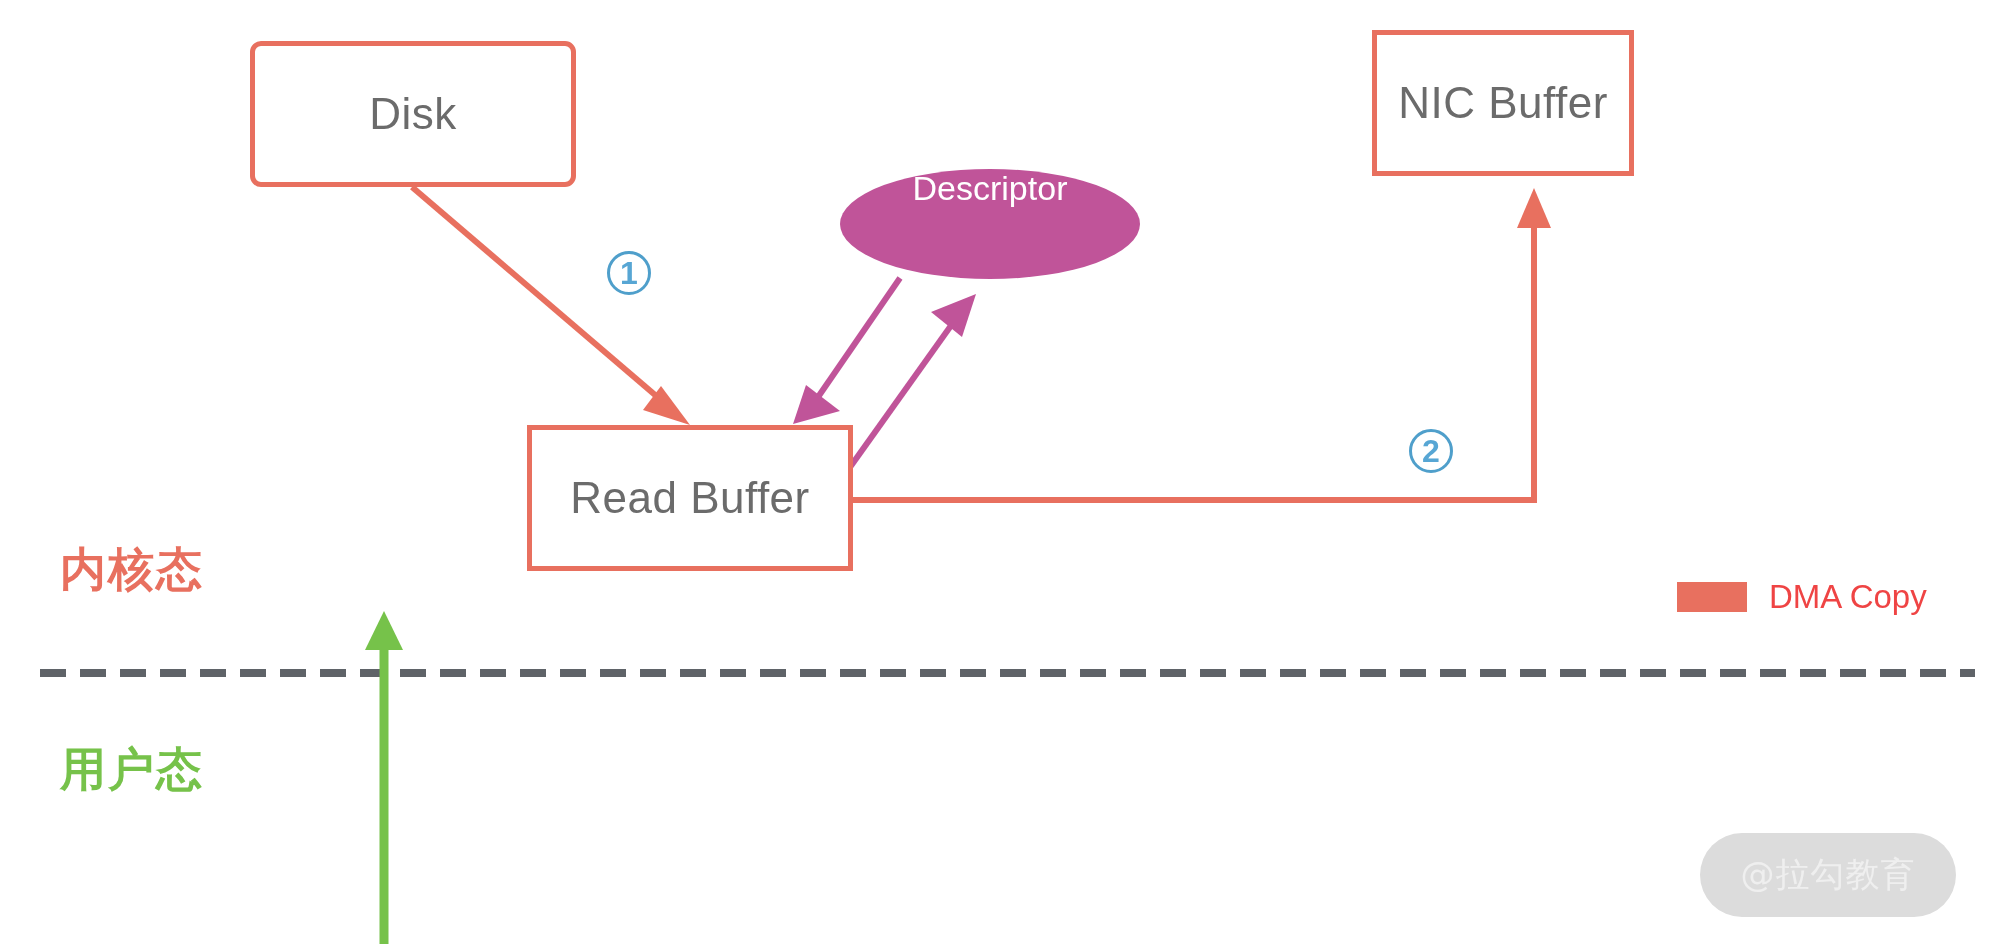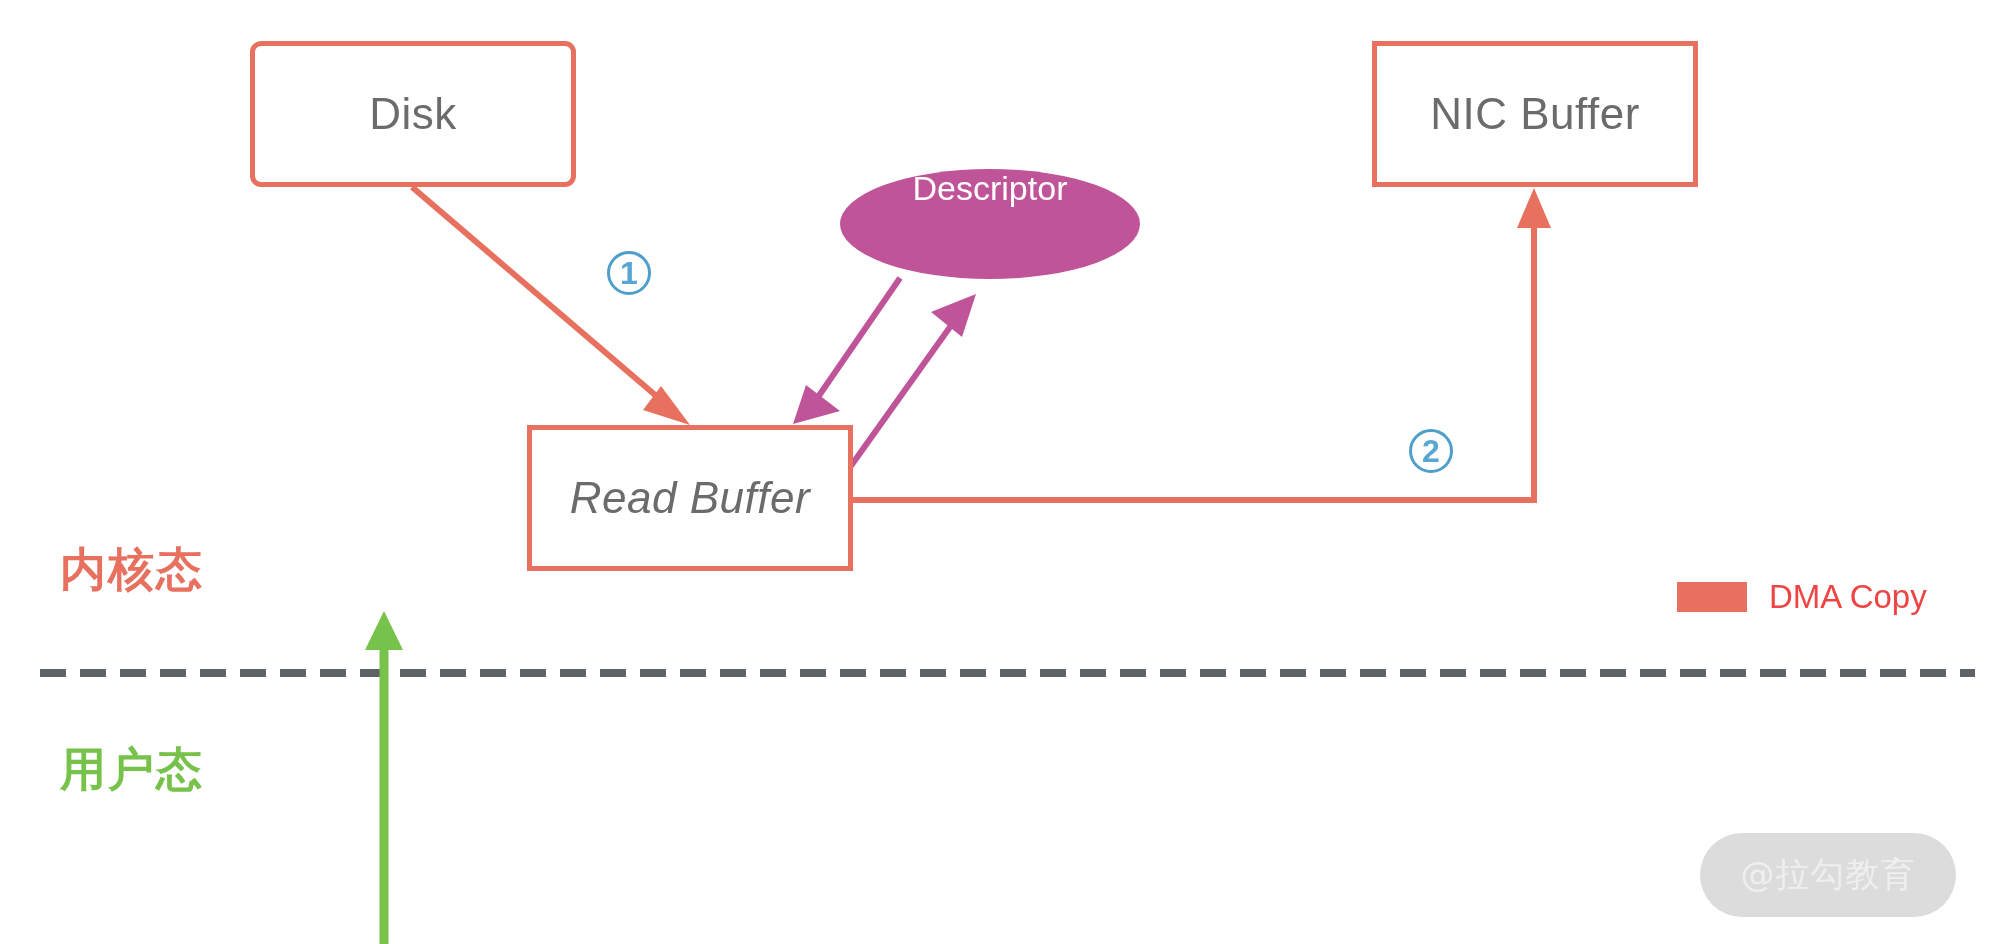--- a/index.html
+++ b/index.html
@@ -33,22 +33,22 @@
     align-items: center;
     justify-content: center;
   }
   .box-label {
     font-size: 44px;
     color: #6B6B6B;
     font-family: "Liberation Sans", "DejaVu Sans", sans-serif;
     letter-spacing: 0.5px;
   }
   #disk-box   { left: 250px; top: 41px;  width: 326px; height: 146px; border-radius: 11px; }
-  #nic-box    { left: 1372px; top: 41px;  width: 326px; height: 146px; }
-  #read-box   { left: 527px; top: 425px; width: 326px; height: 146px; font-style: italic; }
+  #nic-box    { left: 1372px; top: 30px;  width: 262px; height: 146px; }
+  #read-box   { left: 527px; top: 425px; width: 326px; height: 146px; }
 
   .ellipse {
     position: absolute;
     left: 840px;
     top: 169px;
     width: 300px;
     height: 110px;
     border-radius: 50%;
     background: #C05499;
     display: flex;

